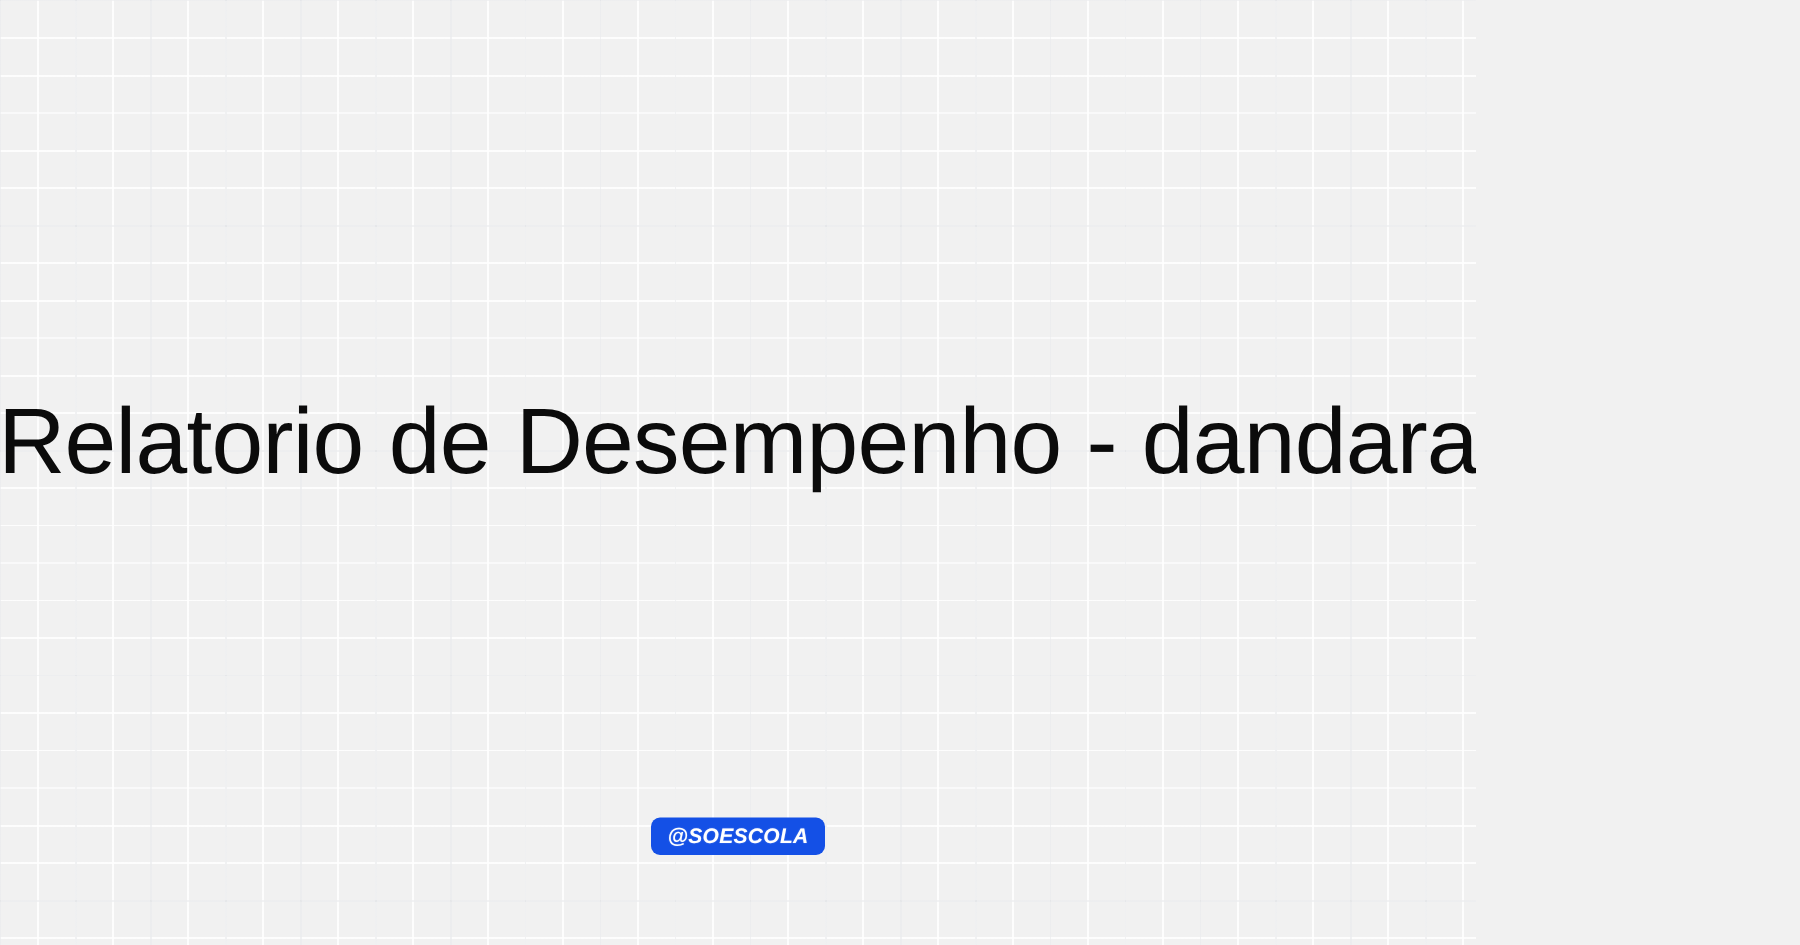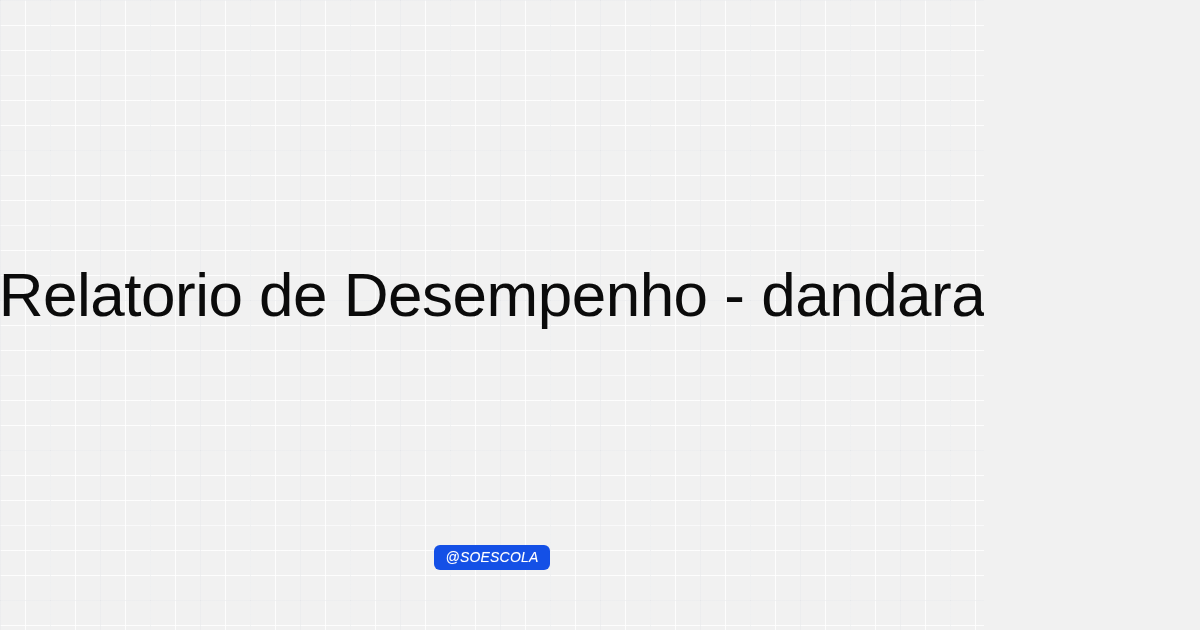--- a/index.html
+++ b/index.html
@@ -100,21 +100,21 @@
     justify-content: center;
     align-items: center;
   }
 
   .badge {
     display: inline-block;
     background-color: #1450e6;
     color: #ffffff;
     font-family: "Liberation Sans", sans-serif;
     font-style: italic;
-    font-weight: normal;
+    font-weight: bold;
     font-size: 14px;
     line-height: 14px;
     letter-spacing: 0.2px;
     padding: 5px 11px 6px 11px;
     border-radius: 6px;
     white-space: nowrap;
     text-shadow: 0 0 1px rgba(255,255,255,0.35);
   }
 </style>
 </head>

